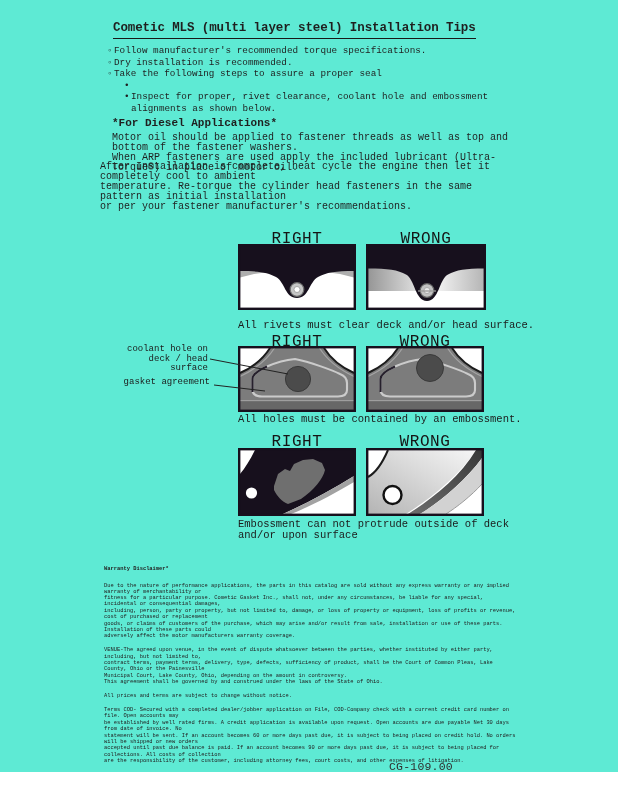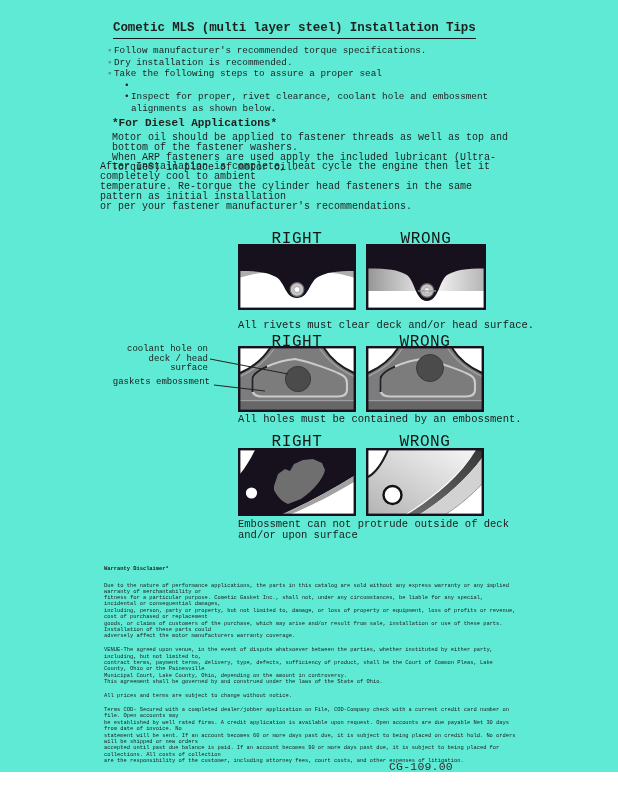--- a/index.html
+++ b/index.html
@@ -103,21 +103,21 @@
     </svg>
   </div>
 
   <div class="abs caption" style="left:238px;top:312px;margin-top:8px;">All rivets must clear deck and/or head surface.</div>
 
   <div class="abs rw-label" style="left:238px;top:333px;">RIGHT</div>
   <div class="abs rw-label" style="left:366px;top:333px;">WRONG</div>
 
   <div class="abs ann" style="left:110px;top:345px;">coolant hole on
 deck / head surface</div>
-  <div class="abs ann" style="left:112px;top:378px;">gaskets embossment</div>
+  <div class="abs ann" style="left:112px;top:378px;">gasket agreement</div>
 
   <div class="abs panel" style="left:238px;top:346px;">
     <svg width="118" height="66" viewBox="0 0 118 66">
       <rect x="0" y="0" width="118" height="66" fill="#7c7c7c"></rect>
       <line x1="2" y1="54.5" x2="116" y2="54.5" stroke="#9e9e9e" stroke-width="1"></line>
       <rect x="2" y="55.5" width="114" height="9.5" fill="#676767"></rect>
       <path d="M2,2 L32,2 Q22,18 2,27 Z" fill="#ffffff"></path>
       <path d="M32,2 Q22,18 2,27" fill="none" stroke="#1c1c1c" stroke-width="2"></path>
       <path d="M36.5,2 Q26,19 2,30.5" fill="none" stroke="#a6a6a6" stroke-width="1.2"></path>
       <path d="M116,2 L86,2 Q96,18 116,27 Z" fill="#ffffff"></path>

